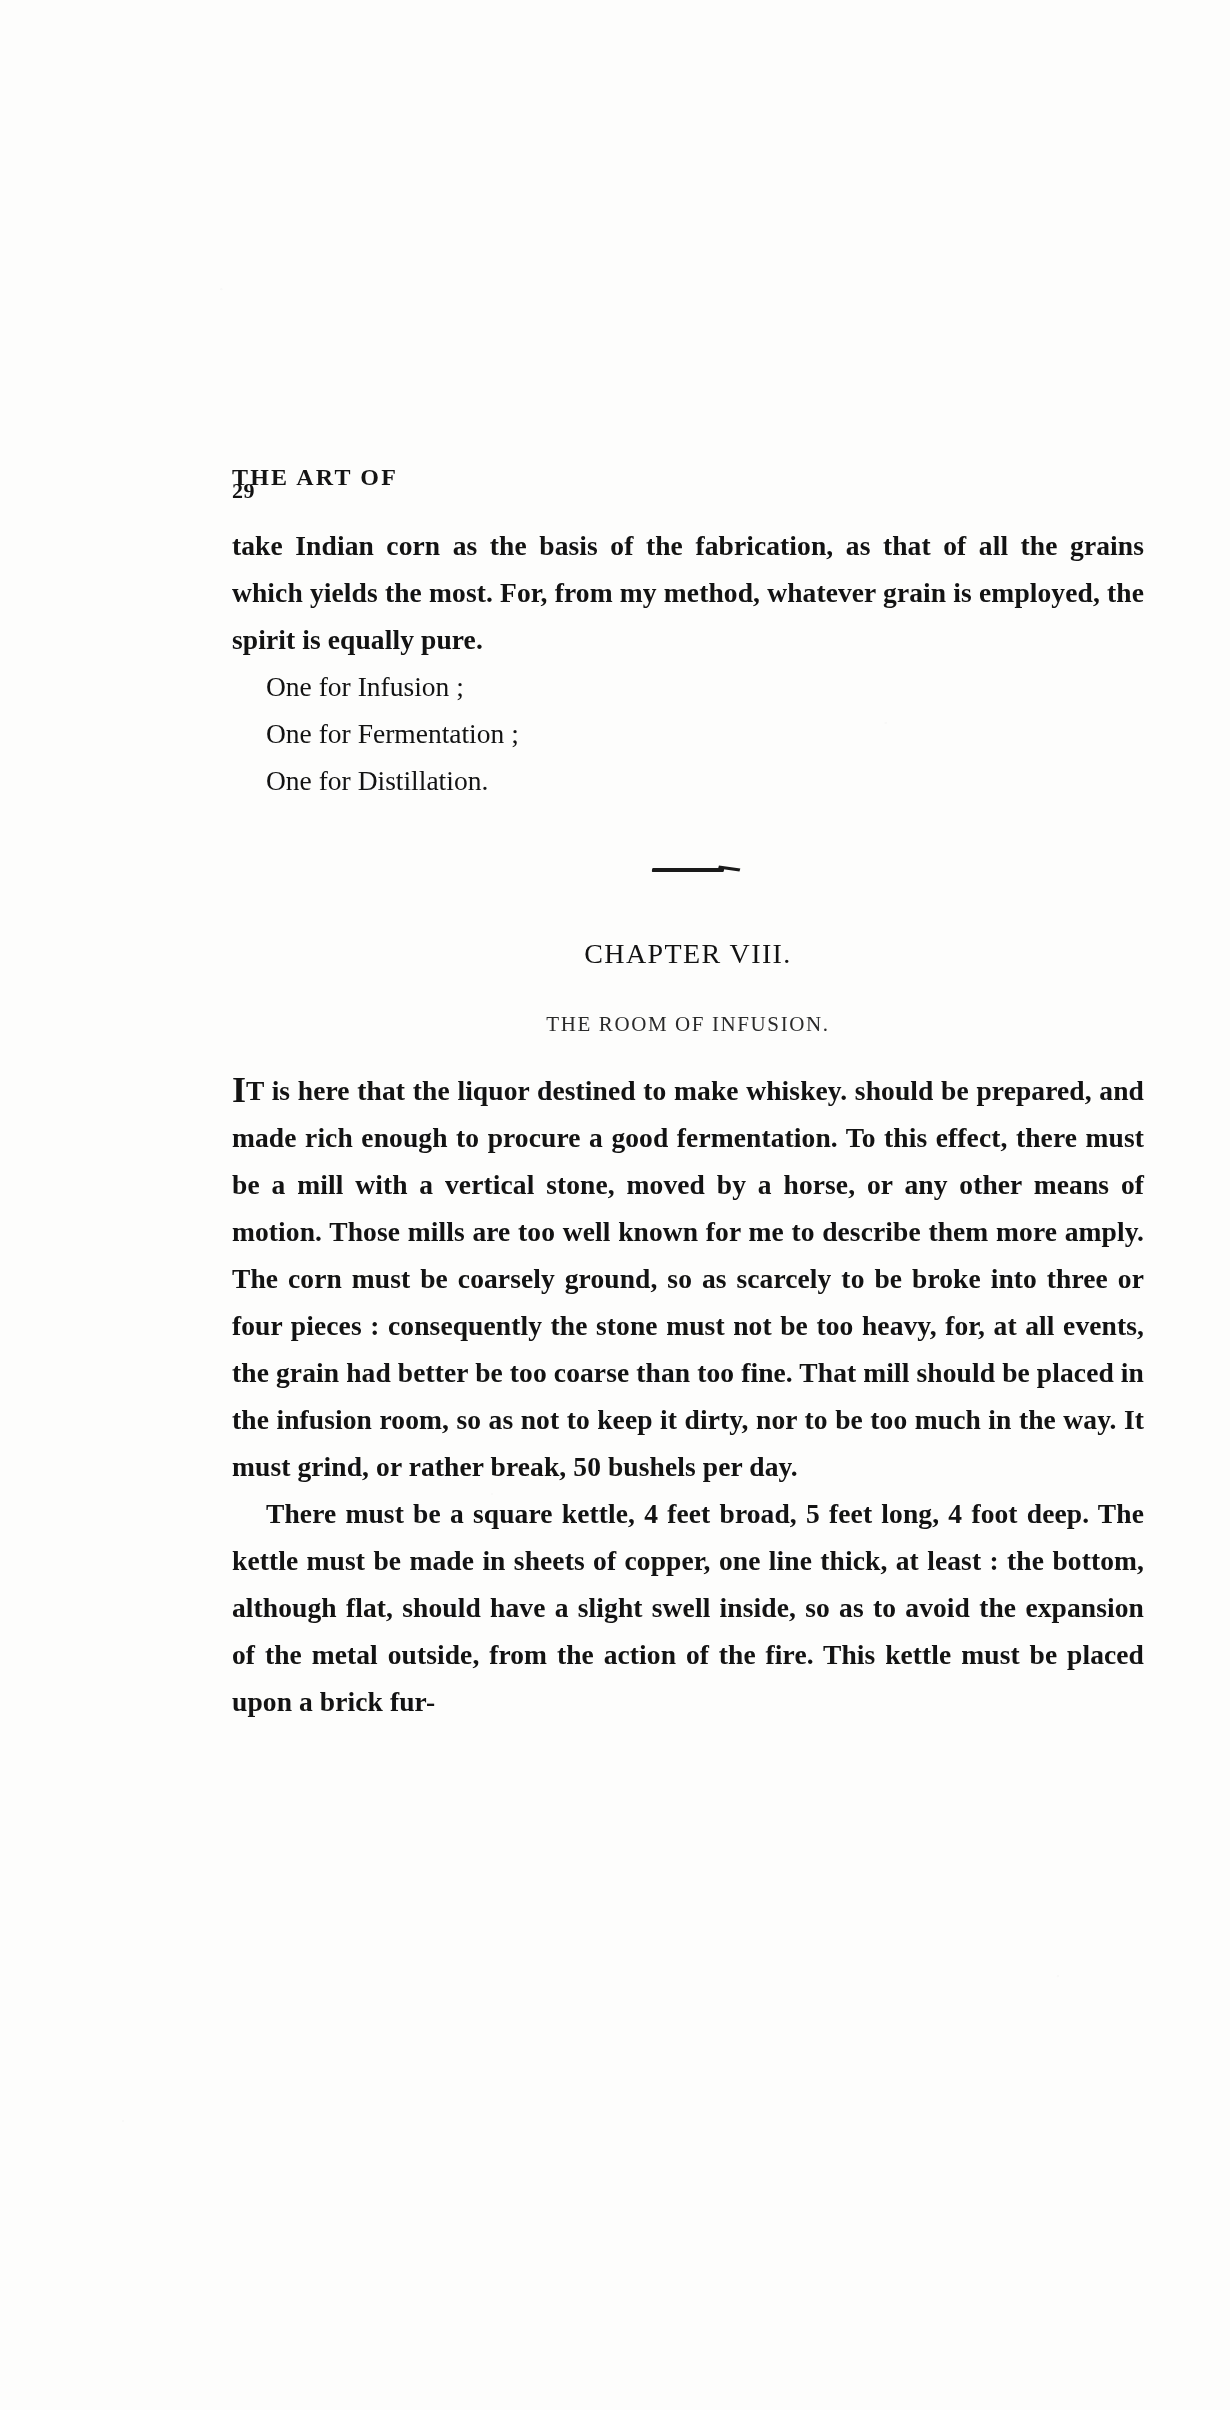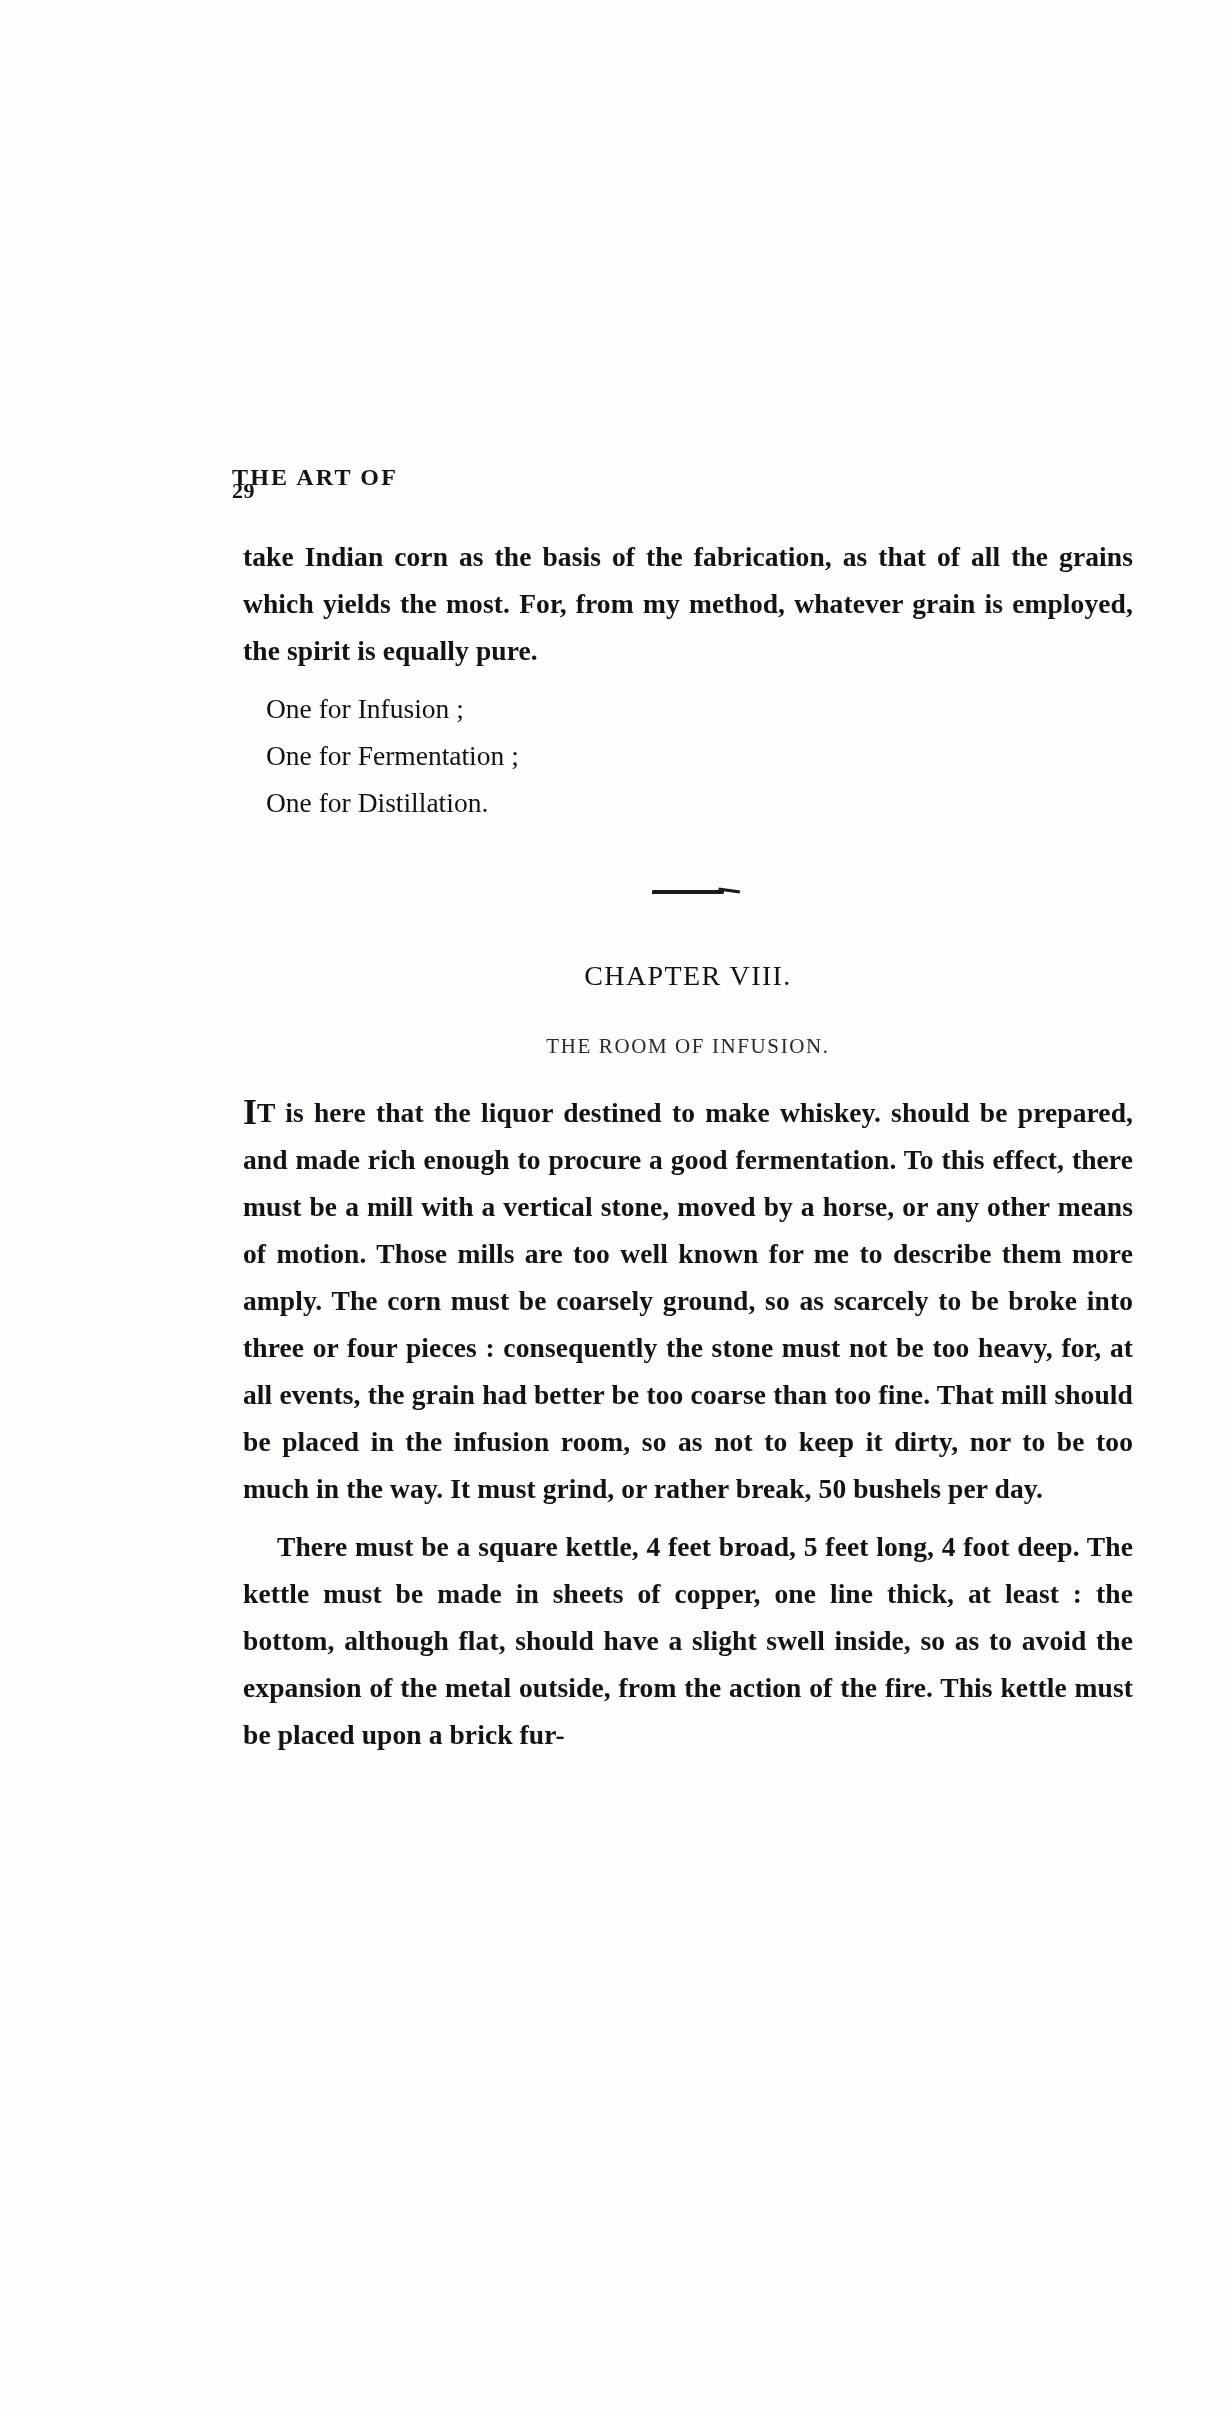--- a/index.html
+++ b/index.html
@@ -54,21 +54,21 @@
     letter-spacing: 2.2px;
     color: #141414;
   }
   .body-col {
     position: absolute;
     left: 232px;
     top: 522px;
     width: 912px;
   }
   p {
-    margin: 11px;
+    margin: 0;
     font-size: 27.5px;
     line-height: 47px;
     text-align: justify;
     text-justify: inter-word;
     font-weight: bold;
     letter-spacing: 0.1px;
     color: #131313;
   }
   p.indent { text-indent: 34px; }
   p.noindent { text-indent: 0; }

